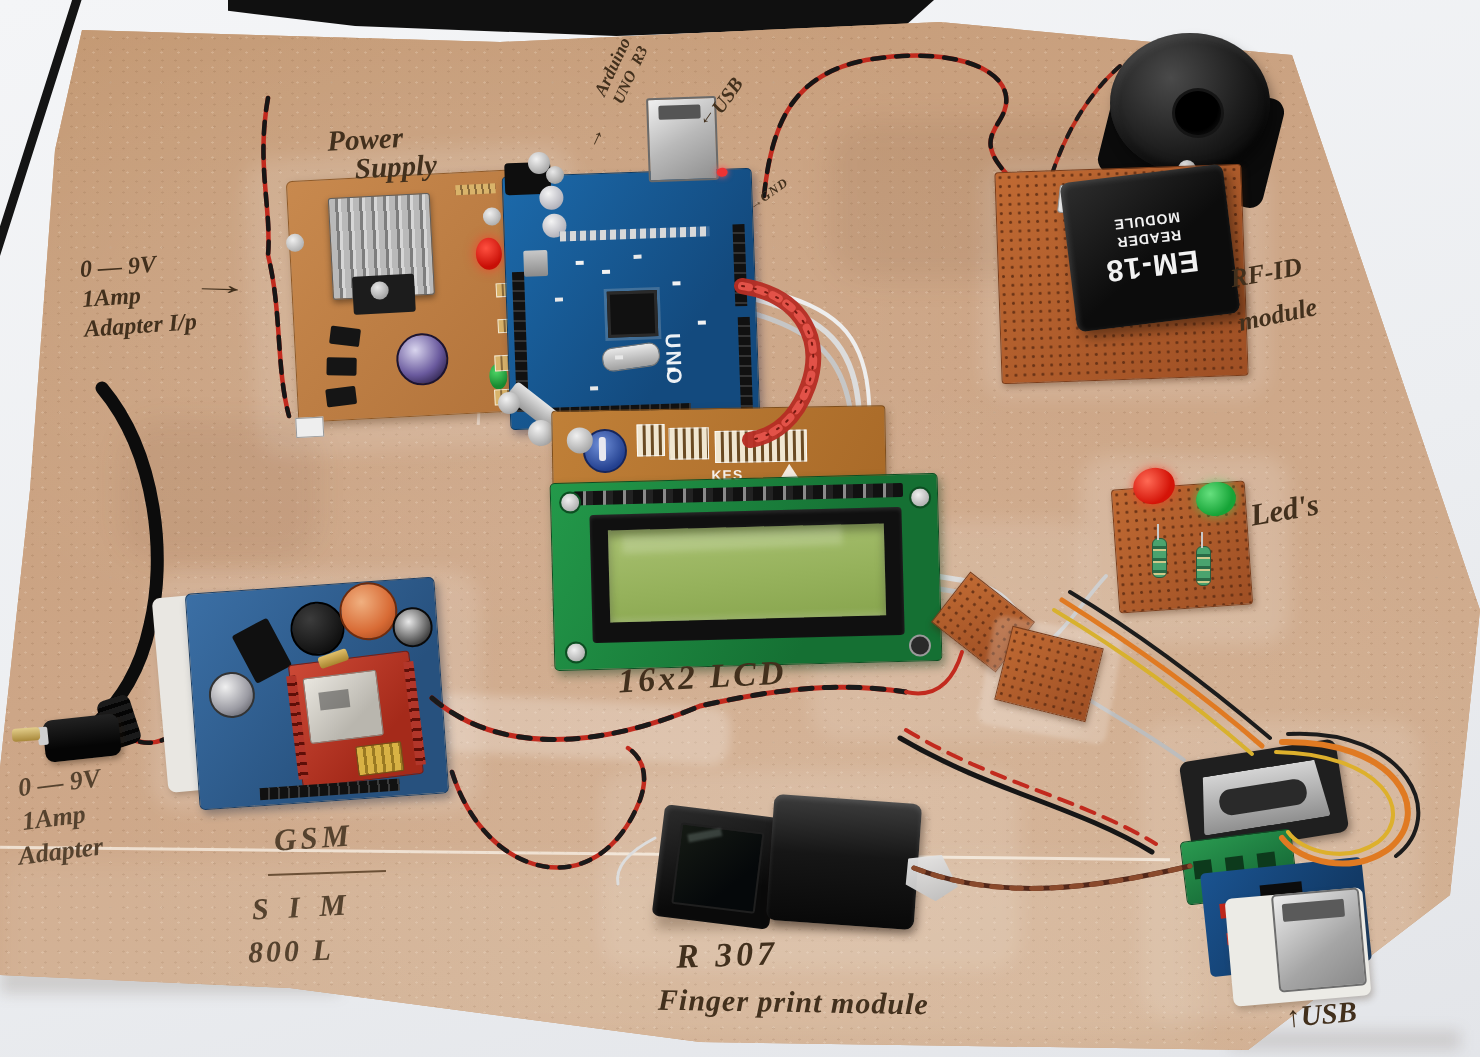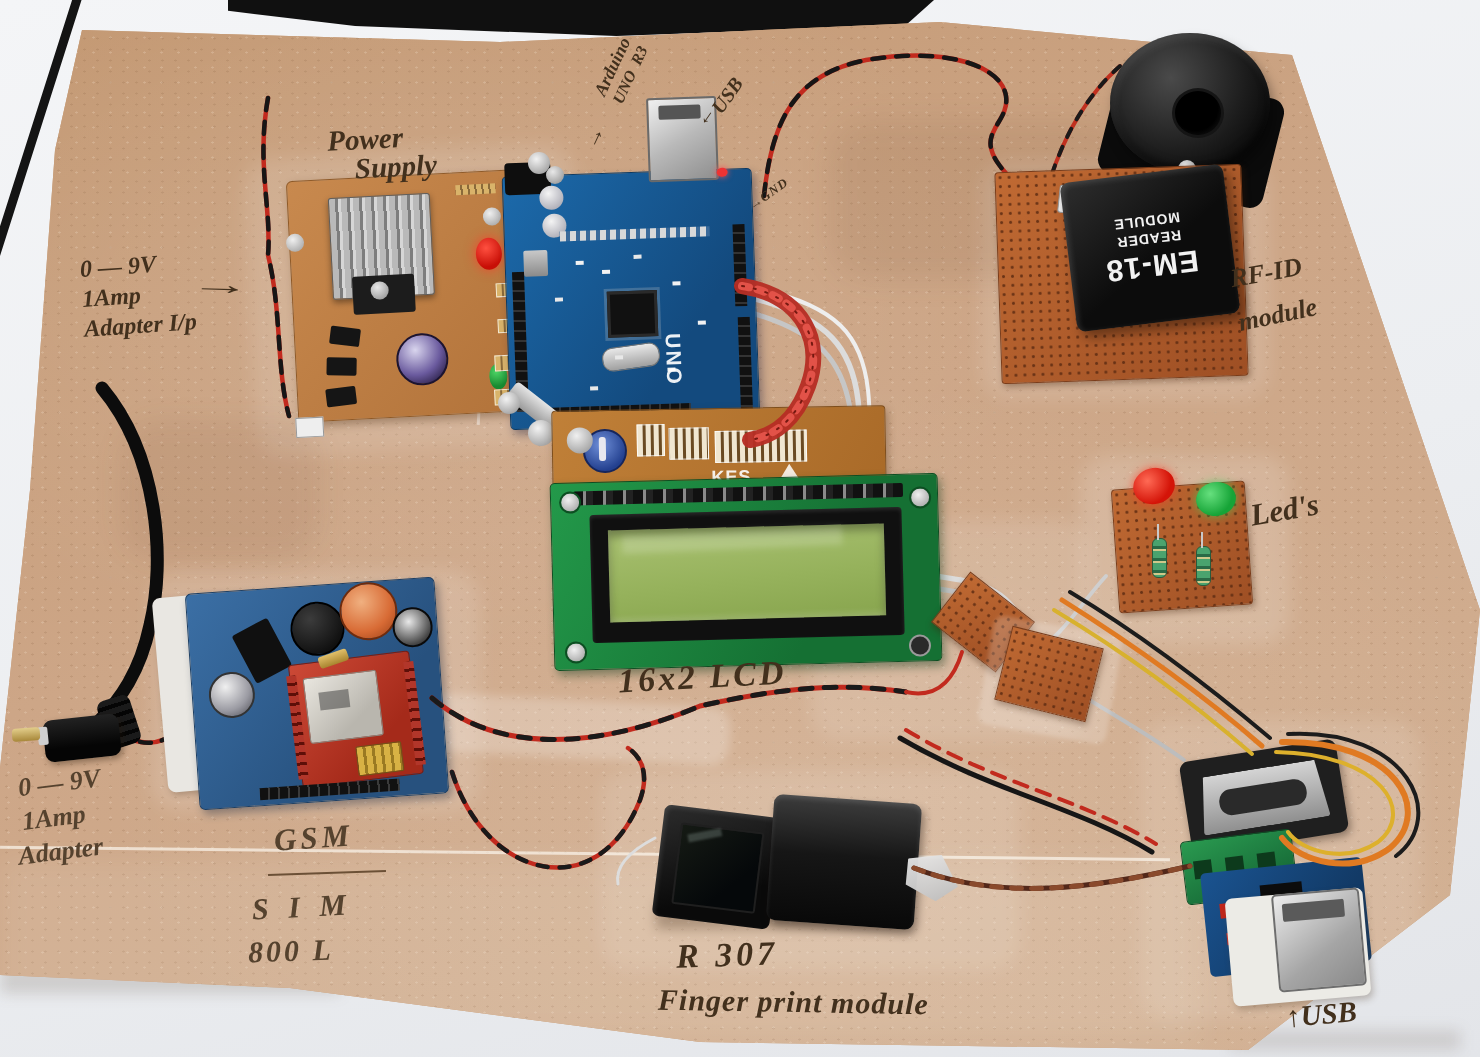--- a/index.html
+++ b/index.html
@@ -122,21 +122,21 @@
   <div class="abs rnd" style="left:528px;top:152px;width:22px;height:22px;background:radial-gradient(circle at 38% 32%,#f2f2f2,#8f8f8f);"></div>
   <div class="abs rnd" style="left:546px;top:166px;width:18px;height:18px;background:radial-gradient(circle at 38% 32%,#e8e8e8,#8a8a8a);"></div>
   <div class="abs rnd" style="left:610px;top:426px;width:22px;height:22px;background:radial-gradient(circle at 38% 32%,#f2f2f2,#8f8f8f);"></div>
 
   <div class="abs" style="left:552px;top:408px;width:332px;height:86px;transform:rotate(-1deg);background:linear-gradient(120deg,#c08038,#a96a28);border:1px solid #7e4e1c;border-radius:4px;box-shadow:2px 4px 8px rgba(70,40,15,0.35);">
     <div class="abs rnd" style="left:30px;top:18px;width:40px;height:40px;background:radial-gradient(circle at 40% 35%,#6f8fd8,#23408f 72%);border:2px solid #16265c;"></div>
     <div class="abs" style="left:46px;top:26px;width:7px;height:24px;background:#e8e8ef;border-radius:3px;"></div>
     <div class="abs" style="left:84px;top:14px;width:26px;height:30px;background:repeating-linear-gradient(90deg,#f0e6d0 0 5px,#6a4a22 5px 8px);border:1px solid rgba(255,255,255,0.75);"></div>
     <div class="abs" style="left:116px;top:18px;width:38px;height:30px;background:repeating-linear-gradient(90deg,#f0e6d0 0 5px,#6a4a22 5px 8px);border:1px solid rgba(255,255,255,0.75);"></div>
     <div class="abs" style="left:162px;top:22px;width:90px;height:30px;background:repeating-linear-gradient(90deg,#f0e6d0 0 5px,#6a4a22 5px 8px);border:1px solid rgba(255,255,255,0.75);"></div>
-    <div class="abs" style="left:158px;top:58px;color:#fff;font-weight:bold;font-size:18px;letter-spacing:1px;opacity:0.9;">KES</div>
+    <div class="abs" style="left:158px;top:58px;color:#fff;font-weight:bold;font-size:14px;letter-spacing:1px;opacity:0.9;">KES</div>
     <div class="abs" style="left:226px;top:56px;width:20px;height:16px;background:rgba(255,255,255,0.85);clip-path:polygon(0 100%,50% 0,100% 100%);"></div>
     <div class="abs rnd" style="left:14px;top:16px;width:26px;height:26px;background:radial-gradient(circle at 38% 32%,#f0f0f0,#8f8f8f);"></div>
   </div>
 
   <div class="abs" style="left:552px;top:478px;width:386px;height:186px;transform:rotate(-1.5deg);background:linear-gradient(120deg,#23994a,#157033 70%);border:1px solid #0d4e22;border-radius:5px;box-shadow:3px 5px 10px rgba(20,60,30,0.45);">
     <div class="abs" style="left:22px;top:8px;width:330px;height:14px;background:repeating-linear-gradient(90deg,#111 0 10px,#8a8a8a 10px 13px,#222 13px 20px);border-radius:2px;"></div>
     <div class="abs" style="left:38px;top:32px;width:312px;height:128px;background:#101010;border-radius:4px;box-shadow:inset 0 2px 4px rgba(255,255,255,0.12);"></div>
     <div class="abs" style="left:56px;top:48px;width:276px;height:92px;background:linear-gradient(175deg,#a8c070 0%,#96b25c 55%,#88a54e 100%);box-shadow:inset 0 6px 10px rgba(0,0,0,0.35), inset 0 -3px 6px rgba(255,255,255,0.18);"></div>
     <div class="abs" style="left:70px;top:52px;width:220px;height:18px;background:rgba(255,255,255,0.18);transform:rotate(-1deg);filter:blur(3px);"></div>
     <div class="abs rnd" style="left:8px;top:8px;width:18px;height:18px;background:radial-gradient(circle at 40% 35%,#f0f0f0,#9a9a9a);border:2px solid #0d4e22;"></div>

